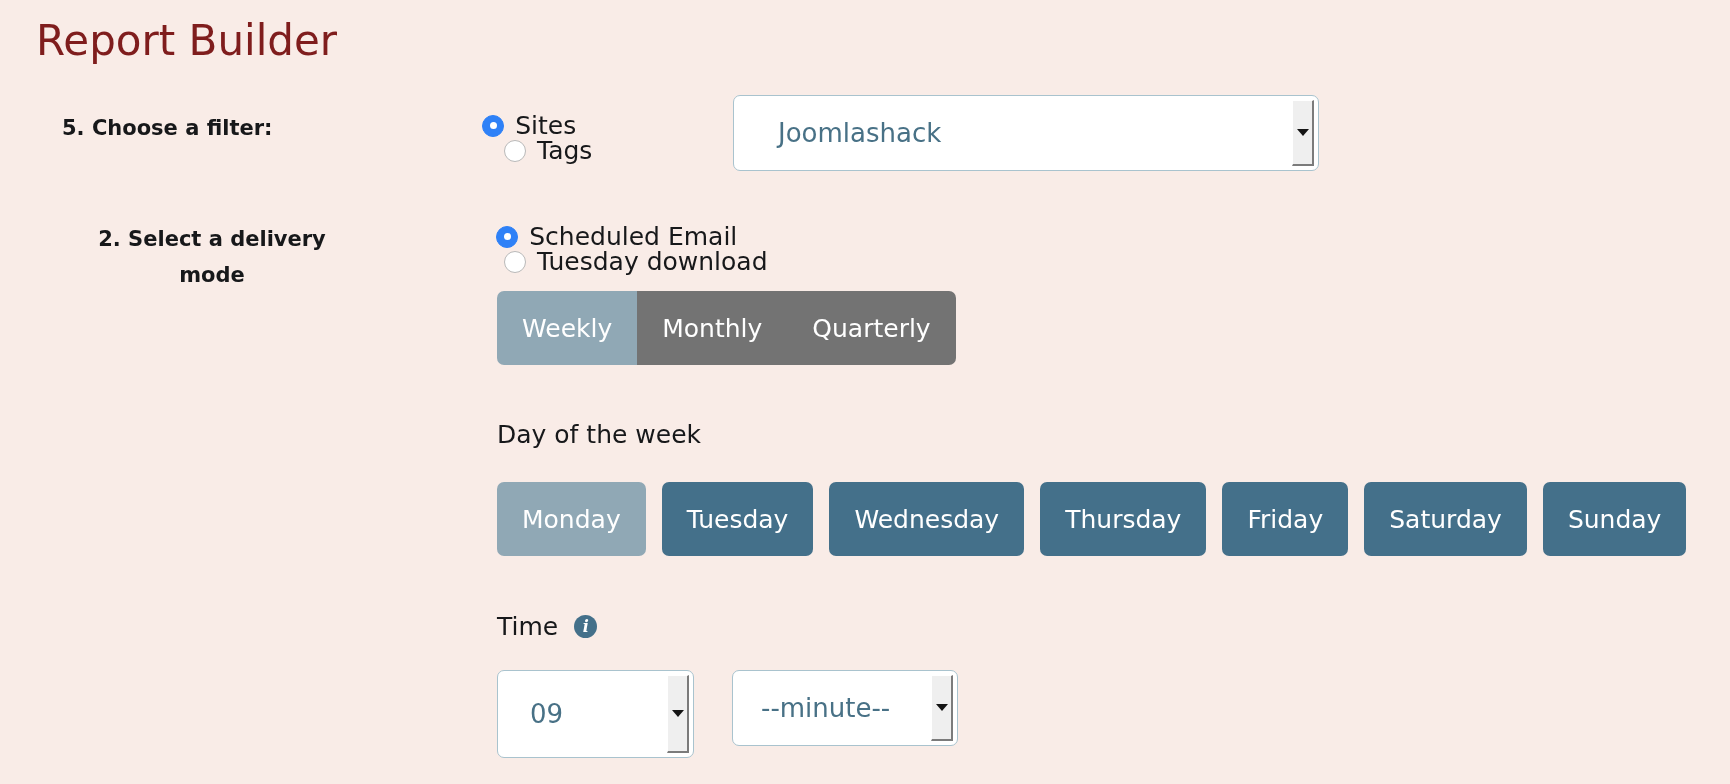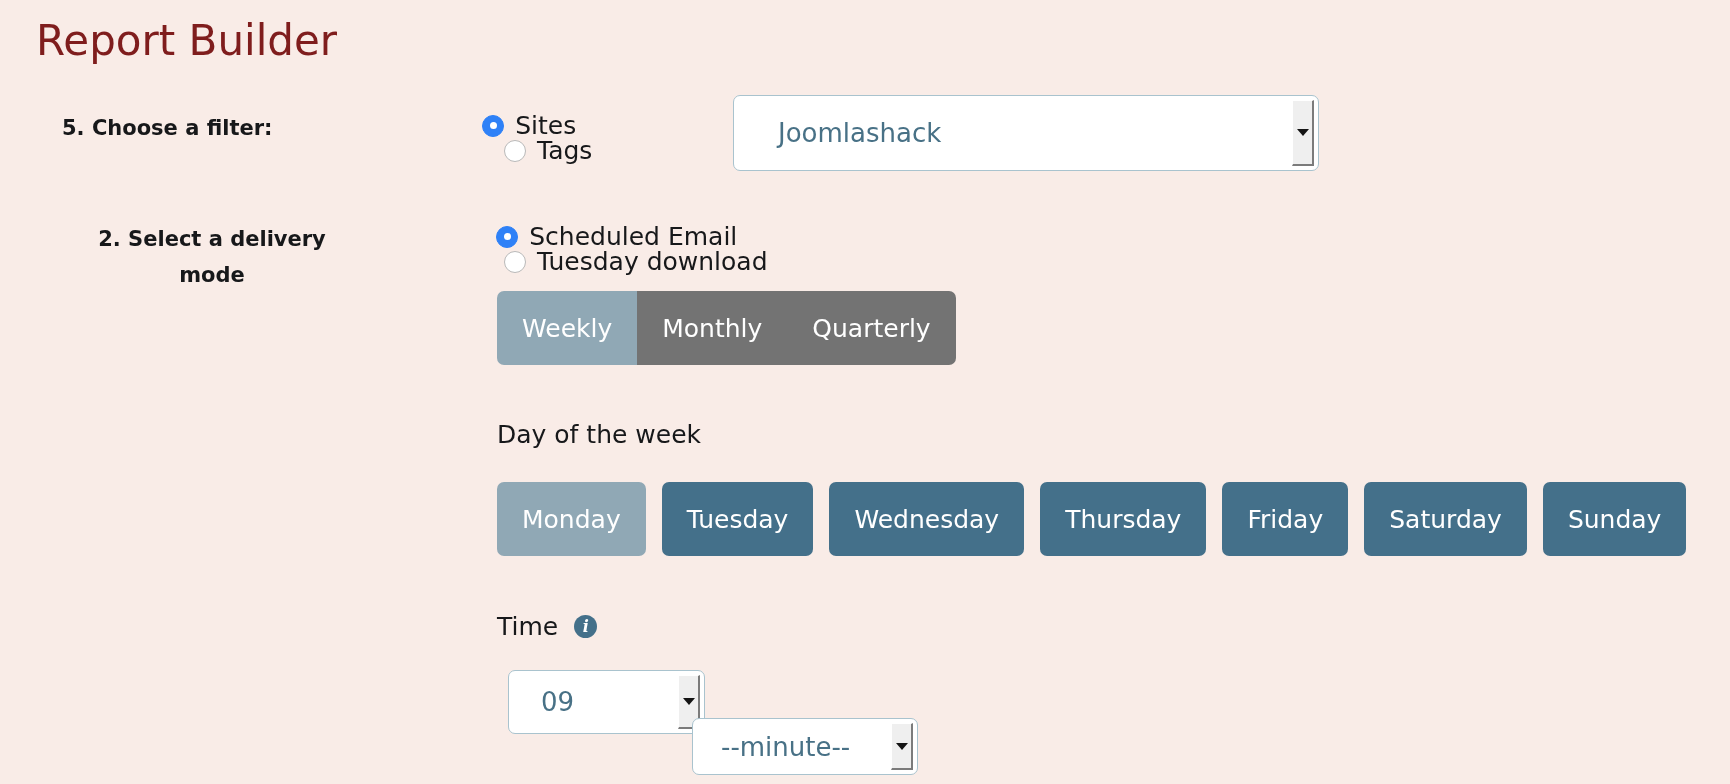--- a/index.html
+++ b/index.html
@@ -268,31 +268,29 @@
   }
   .day-btn.active {
     background: #90a8b5;
   }
 
   
   #hour-select {
     left: 497px;
     top: 670px;
     width: 197px;
-    height: 64px;
-    margin-left: 11px;
+    height: 88px;
   }
   #hour-select .select-value { padding-left: 32px; }
 
   #minute-select {
-    left: 692px;
+    left: 732px;
     top: 670px;
     width: 226px;
-    height: 57px;
-    margin-top: 48px;
+    height: 76px;
   }
   #minute-select .select-value { padding-left: 28px; }
 </style>
 </head>
 <body>
 
 <div class="page">
 
   <div class="page-title">Report Builder</div>
 

